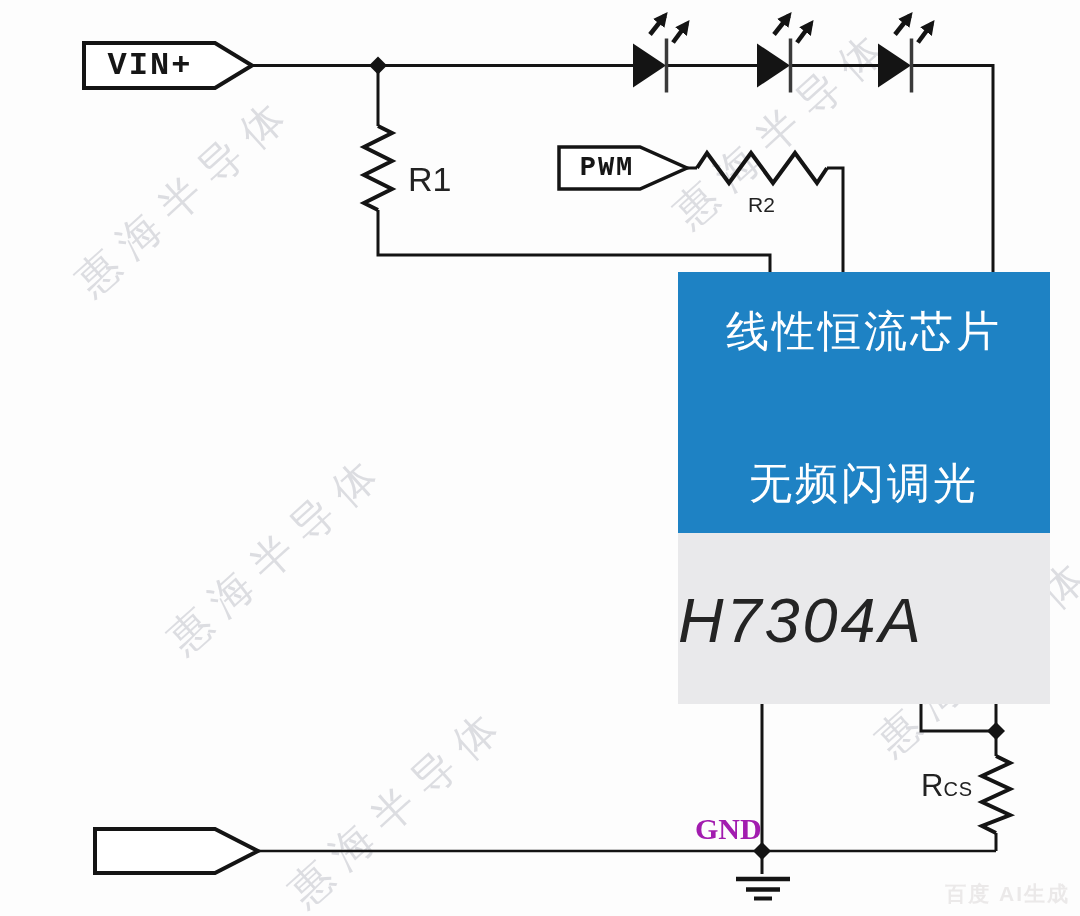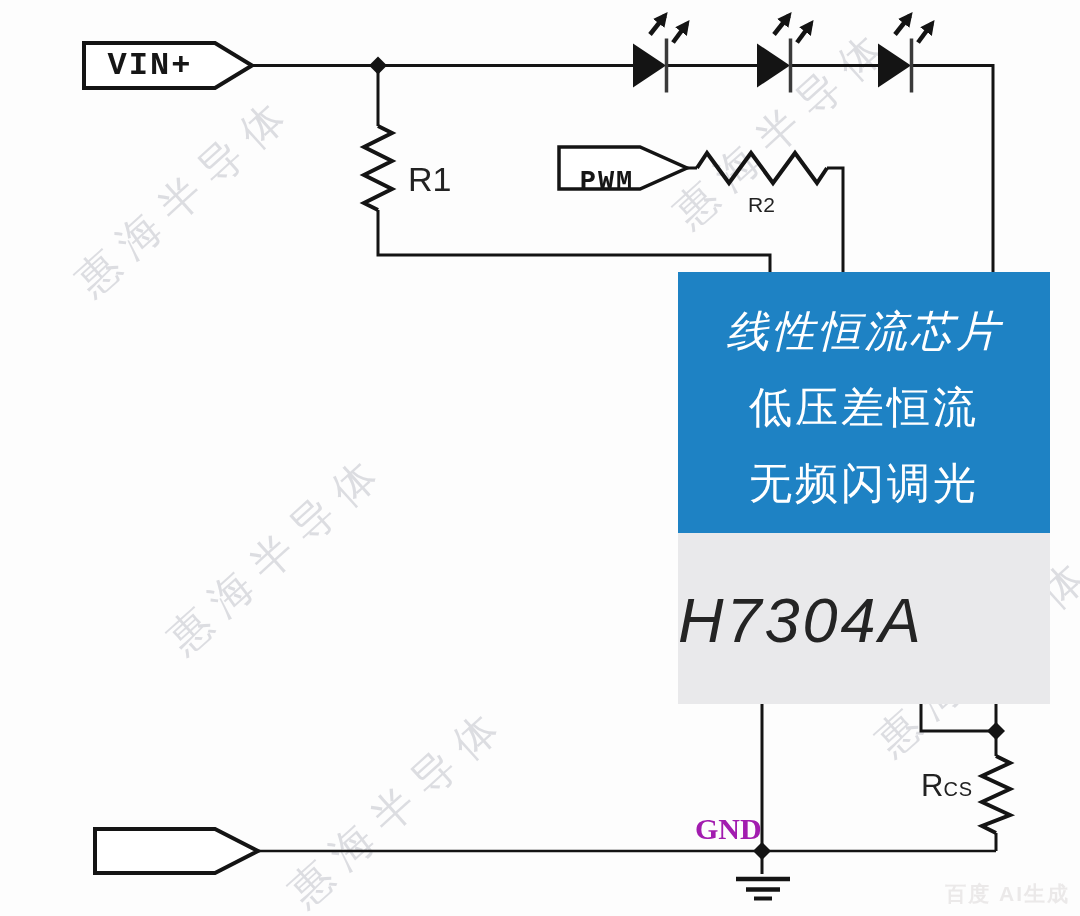--- a/index.html
+++ b/index.html
@@ -105,29 +105,28 @@
 
     <polygon points="84,43 215,43 252,65.5 215,88 84,88" fill="#ffffff" stroke="#141414" stroke-width="4"></polygon>
     <polygon points="559,147 640,147 687,168 640,189 559,189" fill="#ffffff" stroke="#141414" stroke-width="3.5"></polygon>
     <polygon points="95,829 215,829 258,851 215,873 95,873" fill="#ffffff" stroke="#141414" stroke-width="4"></polygon>
 
     <rect x="678" y="272" width="372" height="261" fill="#1e82c4"></rect>
     <rect x="678" y="533" width="372" height="171" fill="#e9e9eb"></rect>
   </svg>
 
   <div class="lbl flag-text" style="left:86px;top:46px;width:128px;height:40px;line-height:40px;font-size:32px;">VIN+</div>
-  <div class="lbl flag-text" style="left:561px;top:165px;width:92px;height:34px;line-height:34px;font-size:27px;">PWM</div>
+  <div class="lbl flag-text" style="left:561px;top:151px;width:92px;height:34px;line-height:34px;font-size:27px;">PWM</div>
 
   <div class="lbl ref-text" style="left:408px;top:160px;font-size:34px;">R1</div>
   <div class="lbl ref-text" style="left:748px;top:193px;font-size:21px;">R2</div>
   <div class="lbl ref-text" style="left:921px;top:768px;font-size:31px;">
     <span>R</span><span class="rcs-sub">CS</span>
   </div>
   <div class="lbl gnd-text" style="left:695px;top:812px;width:62px;text-align:right;font-size:30px;">GND</div>
 
-  <div class="lbl chip-line" style="top:306px;font-style:italic;">线性恒流芯片</div>
-  <div class="lbl chip-line" style="top:382px;">低压差恒流</div>
+  <div class="lbl chip-line" style="top:306px;">线性恒流芯片</div>
   <div class="lbl chip-line" style="top:458px;">无频闪调光</div>
   <div class="lbl chip-part">H7304A</div>
 
   <div class="ai-badge">百度 AI生成</div>
 
 </div>
 
 </body></html>

